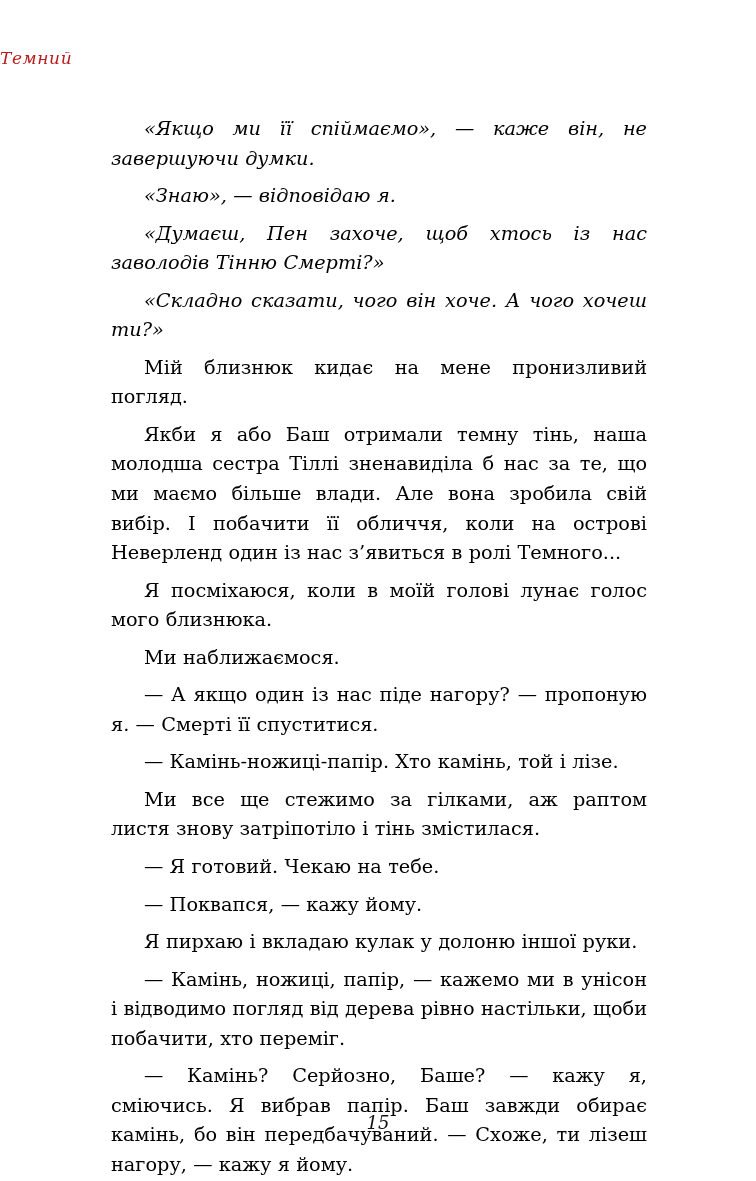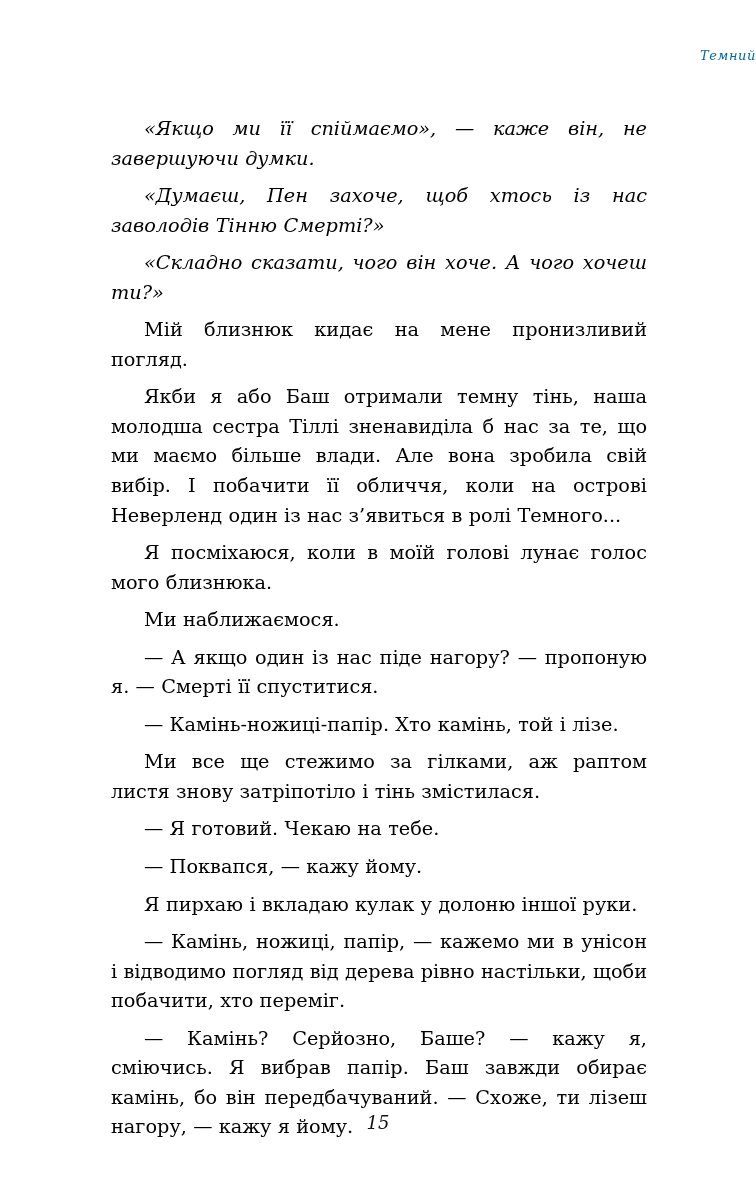--- a/index.html
+++ b/index.html
@@ -17,25 +17,25 @@
     height: 1181px;
     background: #ffffff;
     overflow: hidden;
     box-sizing: border-box;
   }
   .running-head {
     position: absolute;
     top: 48px;
     left: 0;
     width: 756px;
-    text-align: right;
+    text-align: left;
     font-style: italic;
-    font-size: 13px;
+    font-size: 17px;
     letter-spacing: 0.6px;
-    color: #0369a1;
+    color: #b91c1c;
   }
   .text-block {
     position: absolute;
     top: 106px;
     left: 103px;
     width: 552px;
   }
   p.para {
     margin: 8px;
     padding: 0;
@@ -65,20 +65,21 @@
 </head>
 <body>
 
 <div class="page">
 
   <div class="running-head">Темний</div>
 
   <div class="text-block">
 
     <p class="para italic">«Якщо ми її спіймаємо», — каже він, не завершу­ючи думки.</p>
+    <p class="para italic">«Знаю», — відповідаю я.</p>
     <p class="para italic">«Думаєш, Пен захоче, щоб хтось із нас заволодів Тінню Смерті?»</p>
     <p class="para italic">«Складно сказати, чого він хоче. А чого хочеш ти?»</p>
     <p class="para">Мій близнюк кидає на мене пронизливий погляд.</p>
     <p class="para">Якби я або Баш отримали темну тінь, наша молод­ша сестра Тіллі зненавиділа б нас за те, що ми маємо більше влади. Але вона зробила свій вибір. І побачи­ти її обличчя, коли на острові Неверленд один із нас з’явиться в ролі Темного...</p>
     <p class="para">Я посміхаюся, коли в моїй голові лунає голос мого близнюка.</p>
     <p class="para">Ми наближаємося.</p>
     <p class="para">— А якщо один із нас піде нагору? — пропо­ную я. — Смерті її спуститися.</p>
     <p class="para">— Камінь-ножиці-папір. Хто камінь, той і лізе.</p>
     <p class="para">Ми все ще стежимо за гілками, аж раптом листя знову затріпотіло і тінь змістилася.</p>
     <p class="para">— Я готовий. Чекаю на тебе.</p>

